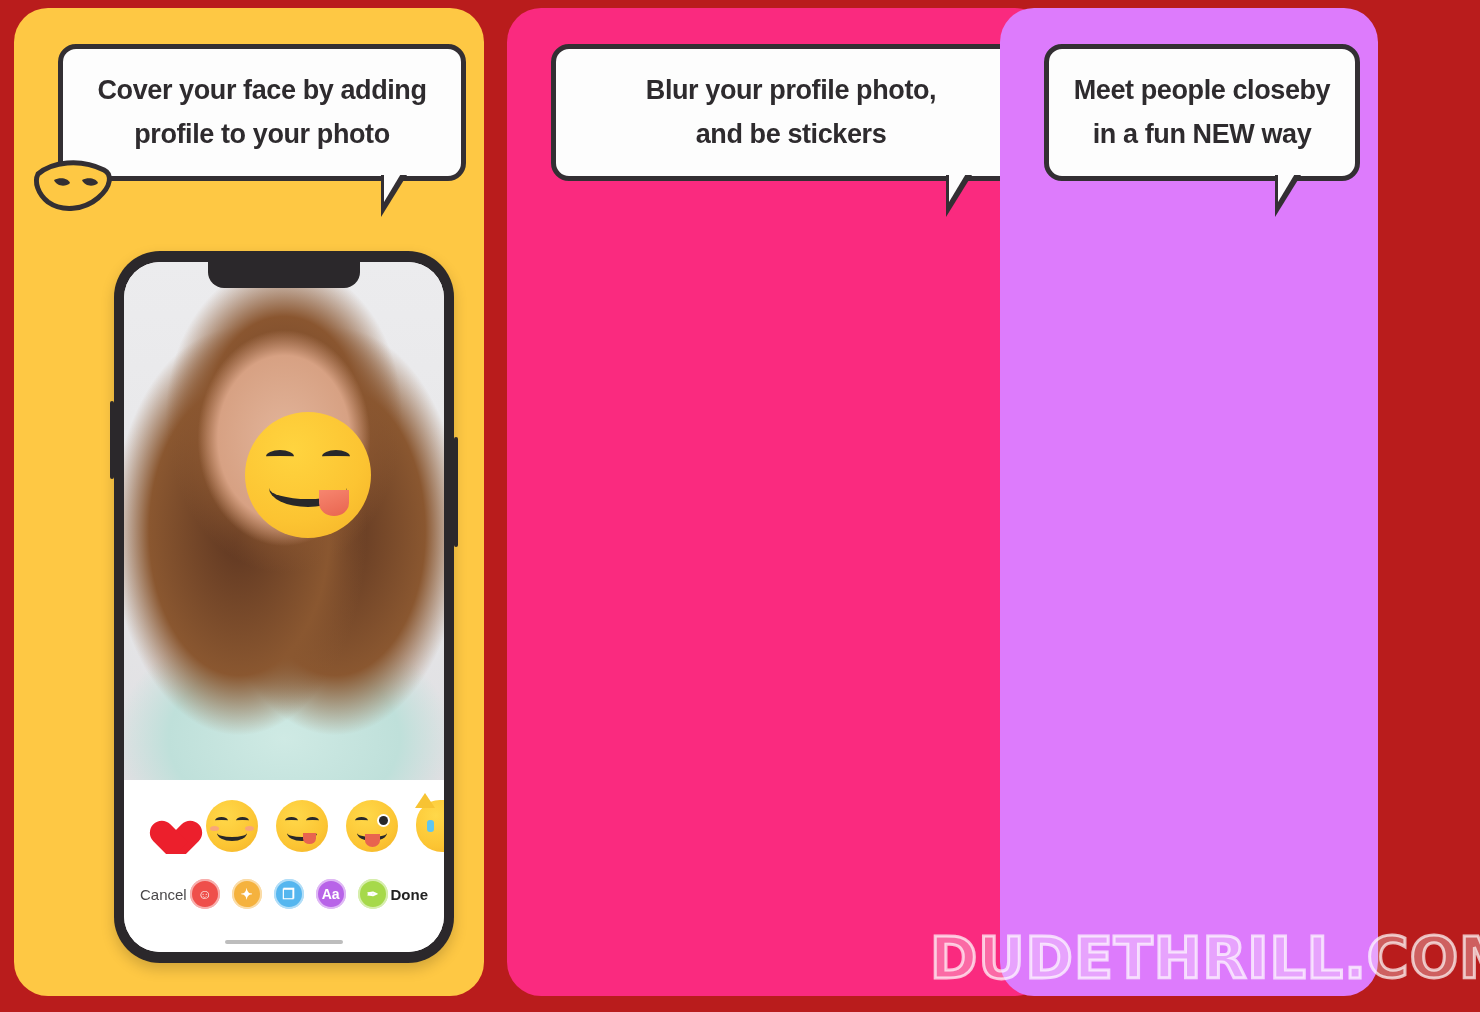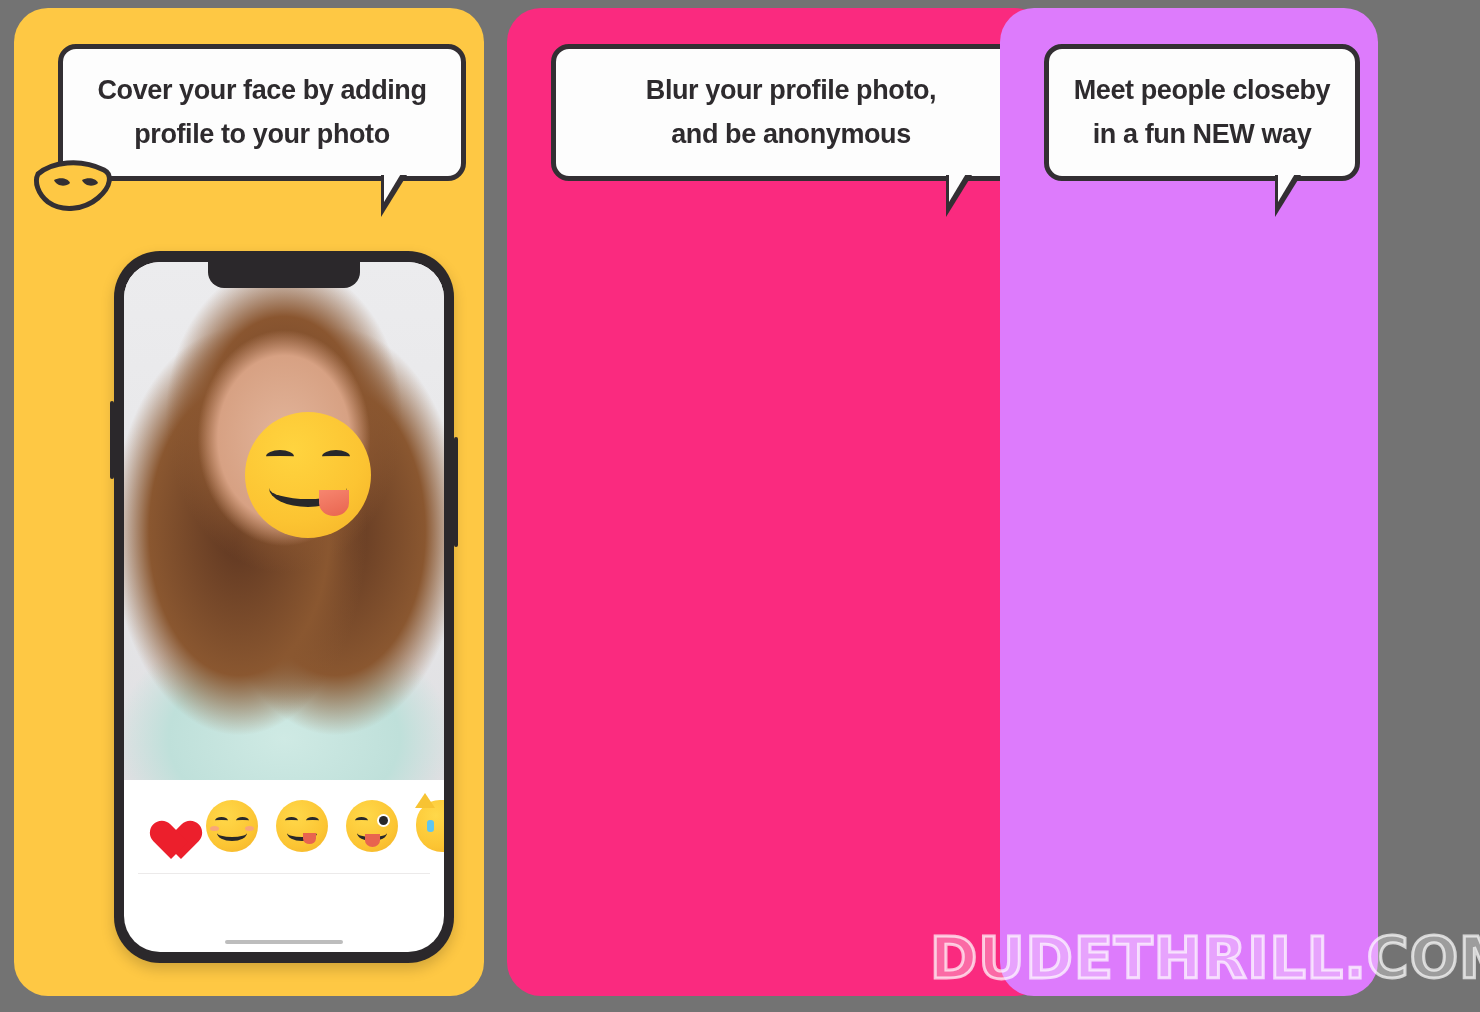--- a/index.html
+++ b/index.html
@@ -2,21 +2,21 @@
 <html><head>
 <meta charset="utf-8">
 <style>
   * { box-sizing: border-box; margin: 0; padding: 0; }
   html, body {
     width: 1480px; height: 1012px;
     background: #ffffff;
     font-family: "Liberation Sans", sans-serif;
     overflow: hidden;
   }
-  #stage { position: relative; width: 1480px; height: 1012px; background: #737373; }
+  #stage { position: relative; width: 1480px; height: 1012px; background: #b91c1c; }
 
   
   .panel {
     position: absolute; top: 8px; height: 988px;
     border-radius: 34px;
     overflow: hidden;
   }
   #panel-1 { left: 14px;   width: 470px; background: #FEC844; }
   #panel-2 { left: 507px;  width: 542px; background: #FA2A7F; }
   #panel-3 { left: 1000px; width: 378px; background: #DD7BFC; }
@@ -248,31 +248,42 @@
 
           <div class="tray-emoji face" style="border-radius:46% 46% 50% 50%;">
             <span style="position:absolute;left:-1px;top:-7px;width:0;height:0;border-left:10px solid transparent;border-right:10px solid transparent;border-bottom:15px solid #f7c333;"></span>
 
             <span style="position:absolute;left:11px;top:20px;width:7px;height:12px;border-radius:3px;background:#5ec6f0;"></span>
           </div>
         </div>
 
         <div class="tray-divider"></div>
 
+        <div class="editor-bar">
+          <span class="edit-word">Cancel</span>
+          <div class="tool-row">
+            <span class="tool t-sticker">☺</span>
+            <span class="tool t-magic">✦</span>
+            <span class="tool t-crop">❐</span>
+            <span class="tool t-text">Aa</span>
+            <span class="tool t-draw">✒</span>
+          </div>
+          <span class="edit-word done">Done</span>
+        </div>
 
         <div class="home-indicator"></div>
       </div>
     </div>
   </div>
 
   <div class="panel" id="panel-2">
 
     <div class="bubble">
       <span class="line">Blur your profile photo,</span>
-      <span class="line">and be anonymous</span>
+      <span class="line">and be stickers</span>
       <span class="bubble-tail"></span>
     </div>
 
   </div>
 
   <div class="panel" id="panel-3">
 
     <div class="bubble">
       <span class="line">Meet people closeby</span>
       <span class="line">in a fun NEW way</span>

